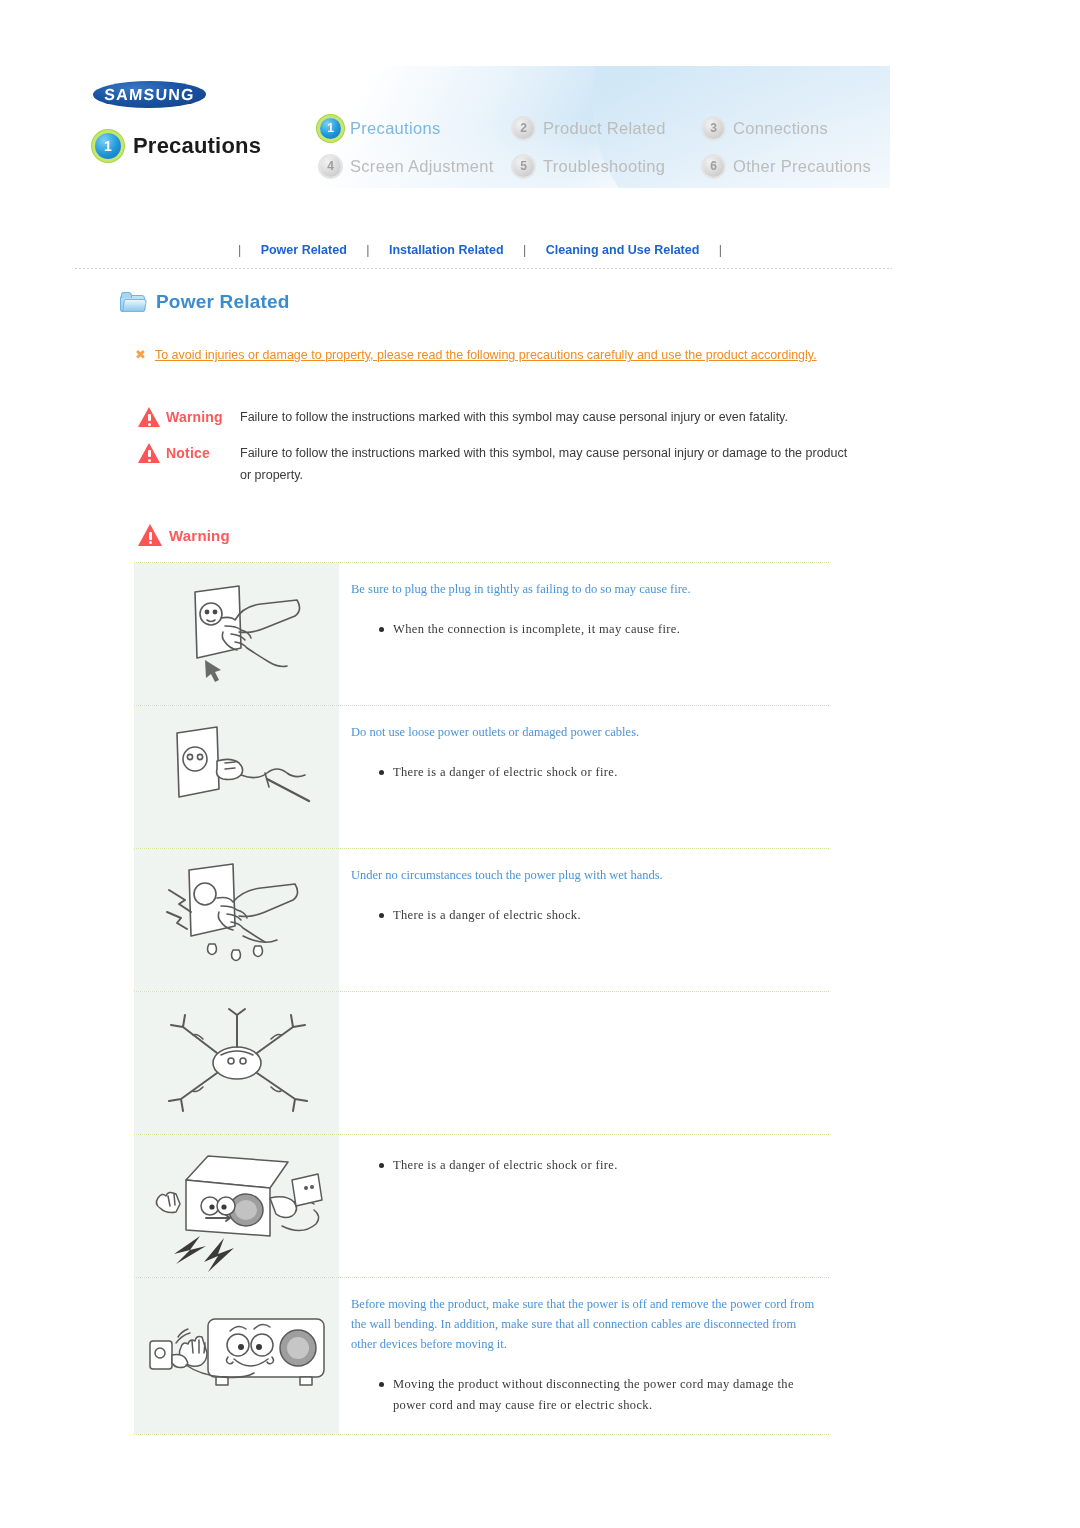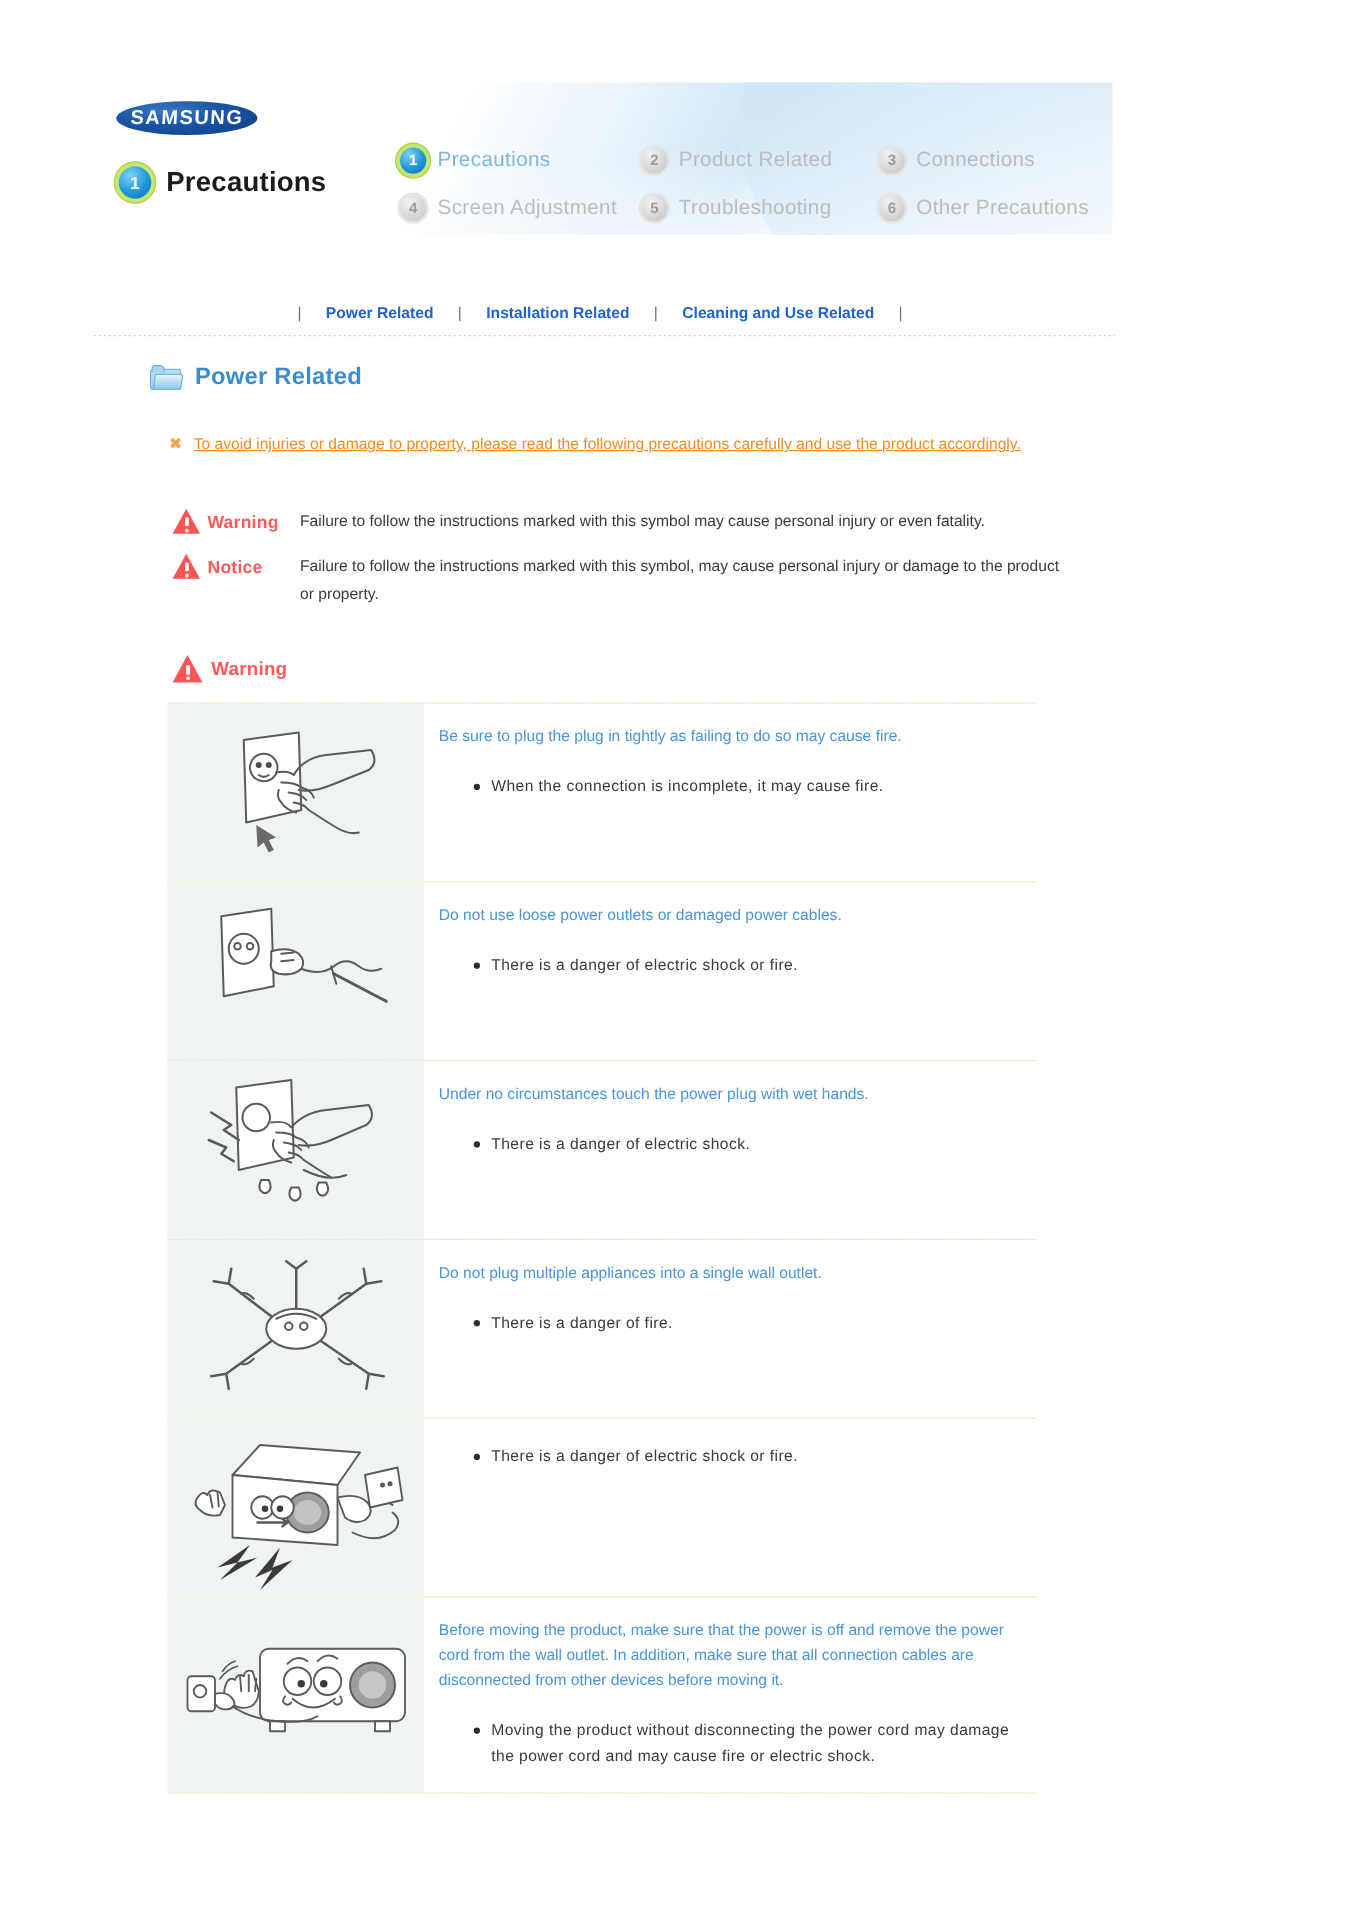--- a/index.html
+++ b/index.html
@@ -293,20 +293,21 @@
     position: absolute;
     left: 134px;
     top: 562px;
     width: 695px;
     border-top: 1px dotted #cfe39a;
   }
   .wrow {
     display: flex;
     border-bottom: 1px dotted #cfe39a;
     min-height: 142px;
+    font-family: Liberation Serif, serif;
   }
   .wcell-img {
     flex: 0 0 205px;
     background: #eff4f0;
     position: relative;
     display: flex;
     align-items: center;
     justify-content: center;
   }
   .wcell-txt {
@@ -551,26 +552,20 @@
             <circle cx="96" cy="62" r="3"></circle>
             <path d="M70 54 L36 28 M36 28 l-12 -2 M36 28 l2 -12" stroke-width="2"></path>
             <path d="M110 54 L146 28 M146 28 l12 -2 M146 28 l-2 -12" stroke-width="2"></path>
             <path d="M70 74 L34 100 M34 100 l-12 2 M34 100 l2 12" stroke-width="2"></path>
             <path d="M110 74 L148 100 M148 100 l12 2 M148 100 l-2 12" stroke-width="2"></path>
             <path d="M90 48 L90 16 M90 16 l-8 -6 M90 16 l8 -6" stroke-width="2"></path>
             <path d="M56 40 q-6 -6 -10 -4 M124 40 q6 -6 10 -4"></path>
             <path d="M56 88 q-6 6 -10 4 M124 88 q6 6 10 4"></path>
           </g>
         </svg>
-      </div>
-      <div class="wcell-txt">
-        <div class="headline">Do not plug multiple appliances into a single wall outlet.</div>
-        <ul class="bullets">
-          <li>There is a danger of fire.</li>
-        </ul>
       </div>
     </div>
 
     <div class="wrow">
       <div class="wcell-img">
         <svg class="ill" width="190" height="132" viewBox="0 0 190 132">
           <g fill="none" stroke="#5a5a5a" stroke-width="1.5" stroke-linejoin="round" stroke-linecap="round">
             <path d="M44 40 L66 16 L146 22 L128 48 Z" fill="#ffffff"></path>
             <path d="M44 40 L44 90 L128 96 L128 48 Z" fill="#ffffff"></path>
             <ellipse cx="104" cy="70" rx="17" ry="16" fill="#9e9e9e" stroke="#5a5a5a"></ellipse>
@@ -622,21 +617,21 @@
             <path d="M50 48 l1 12 M57 47 l0 13 M63 50 l-1 10"></path>
             <rect x="8" y="48" width="22" height="28" rx="3" fill="#ffffff"></rect>
             <circle cx="18" cy="60" r="5" fill="#ffffff"></circle>
             <path d="M30 62 q10 -2 14 4 q4 6 -2 8 q-8 2 -12 -4 Z" fill="#ffffff"></path>
             <path d="M44 72 q14 10 36 12 q22 2 32 -4"></path>
             <path d="M36 44 q4 -6 10 -8 M34 50 q6 -8 14 -10" stroke-width="1.4"></path>
           </g>
         </svg>
       </div>
       <div class="wcell-txt">
-        <div class="headline">Before moving the product, make sure that the power is off and remove the power cord from the wall outlet. In addition, make sure that all connection cables are disconnected from other devices before moving it.</div>
+        <div class="headline">Before moving the product, make sure that the power is off and remove the power cord from the wall bending. In addition, make sure that all connection cables are disconnected from other devices before moving it.</div>
         <ul class="bullets">
           <li>Moving the product without disconnecting the power cord may damage the power cord and may cause fire or electric shock.</li>
         </ul>
       </div>
     </div>
 
   </div>
 
 </div>
 

